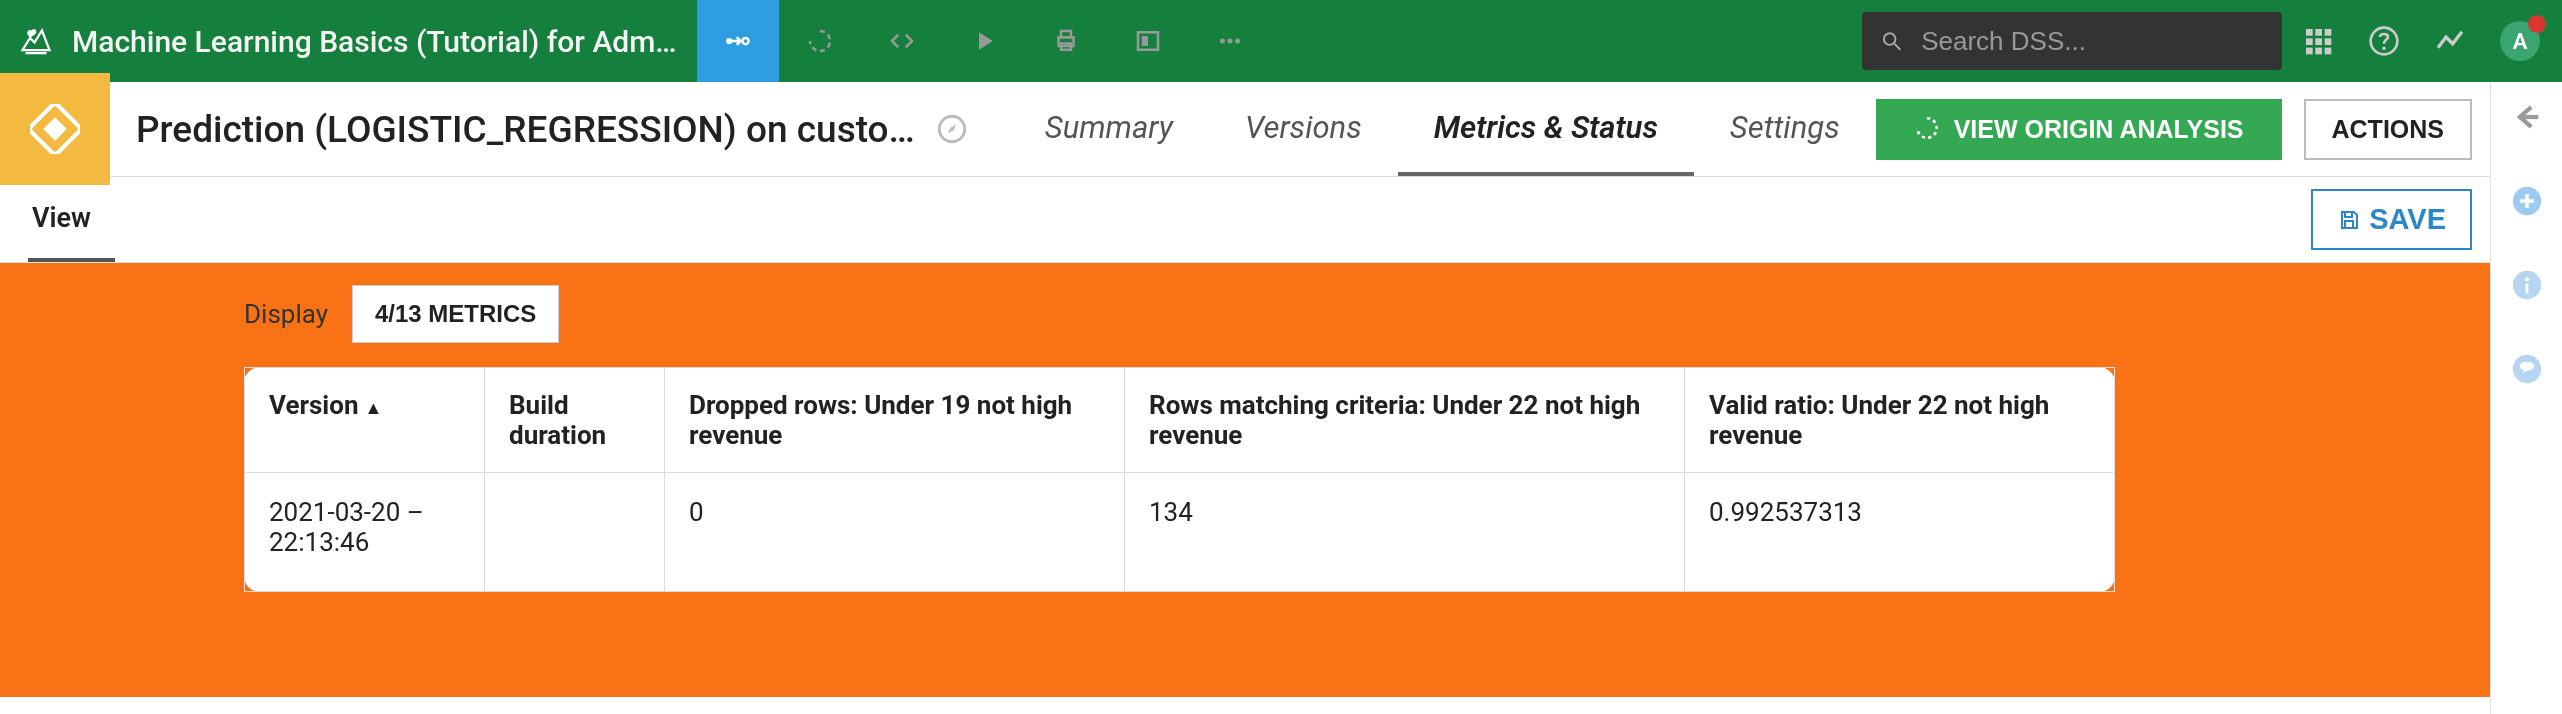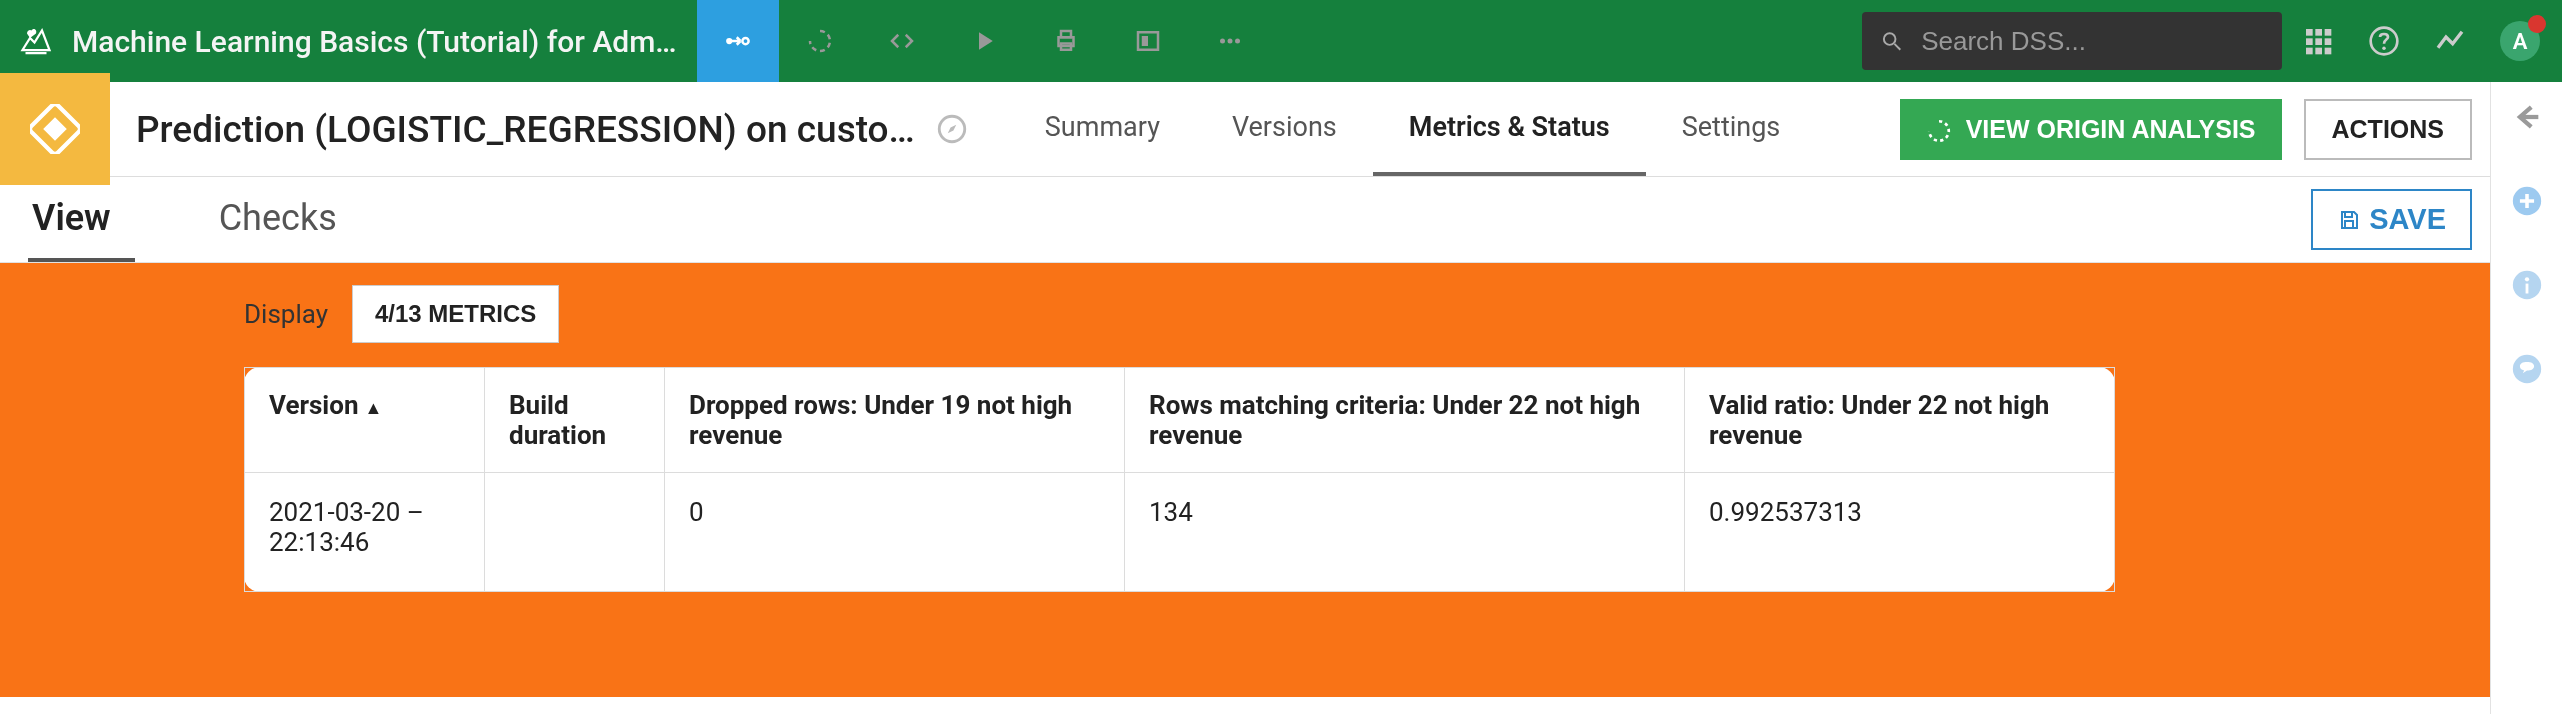--- a/index.html
+++ b/index.html
@@ -101,46 +101,46 @@
   .compass {
     margin-left: 20px; color: #bbb; display:flex;
   }
   .compass svg { width: 34px; height: 34px; }
   .object-tabs {
     display: flex; align-items: stretch; height: 100%;
     margin-left: 40px; gap: 0;
   }
   .object-tab {
     display: flex; align-items: center; padding: 0 36px;
-    font-size: 27px; color: #555; border-bottom: 4px solid transparent;
+    font-size: 31px; color: #555; border-bottom: 4px solid transparent; font-style: italic;
   }
   .object-tab.active { color: #222; font-weight: 600; border-bottom-color: #666; }
   .object-actions {
     margin-left: auto; display: flex; align-items: center; gap: 22px;
     padding-right: 90px;
   }
   .btn-origin {
-    display: flex; align-items: flex-end; gap: 14px;
+    display: flex; align-items: flex-start; gap: 14px;
     background: #34a853; color: #fff; font-weight: 700;
-    font-size: 25px; padding: 16px 26px; border: none;
+    font-size: 25px; padding: 16px 38px; border: none;
   }
   .btn-origin svg { width: 26px; height: 26px; }
   .btn-actions {
     background: #fff; border: 2px solid #bbb; color: #222;
     font-weight: 700; font-size: 25px; padding: 14px 26px;
   }
 
   
   .sub-bar {
     display: flex; align-items: center; height: 86px;
     background: #fff; border-bottom: 1px solid #e2e2e2;
     padding-left: 28px; padding-right: 90px;
   }
   .sub-tab {
-    font-size: 36px; color: #555; padding: 0 24px; height: 100%;
+    font-size: 27px; color: #555; padding: 0 24px; height: 100%;
     display: flex; align-items: center; border-bottom: 4px solid transparent; text-align: center;
   }
   .sub-tab.active { color: #222; font-weight: 600; border-bottom-color: #555; }
   .sub-tab:first-child { padding-left: 4px; }
   .sub-tab + .sub-tab { margin-left: 60px; }
   .save-btn {
     margin-left: auto; display: flex; align-items: center; gap: 8px;
     border: 2px solid #2d86c7; color: #2d86c7; background: #fff;
     font-weight: 700; font-size: 29px; padding: 12px 24px;
   }
@@ -320,21 +320,20 @@
             <path d="M12 3 A9 9 0 1 1 3 12" fill="none" stroke="#fff" stroke-width="2.5" stroke-dasharray="3 3"></path>
           </svg>
         <span>VIEW ORIGIN ANALYSIS</span>
       </button>
       <button class="btn-actions">ACTIONS</button>
     </div>
   </div>
 
   <div class="sub-bar">
     <div class="sub-tab active">View</div>
-    <div class="sub-tab">Checks</div>
     <button class="save-btn">
       <svg viewBox="0 0 24 24">
           <path d="M5 4 H17 L20 7 V20 H5 Z" fill="none" stroke="currentColor" stroke-width="2"></path>
           <rect x="8" y="4" width="7" height="5" fill="none" stroke="currentColor" stroke-width="2"></rect>
           <rect x="8" y="13" width="8" height="7" fill="none" stroke="currentColor" stroke-width="2"></rect>
         </svg>
       <span>SAVE</span>
     </button>
   </div>
 

